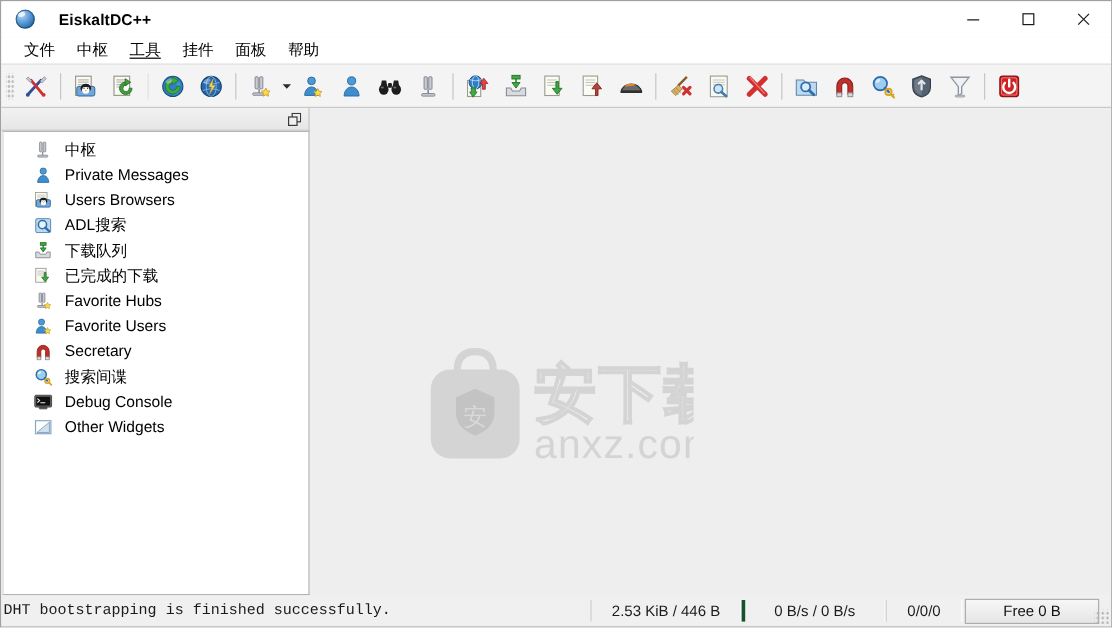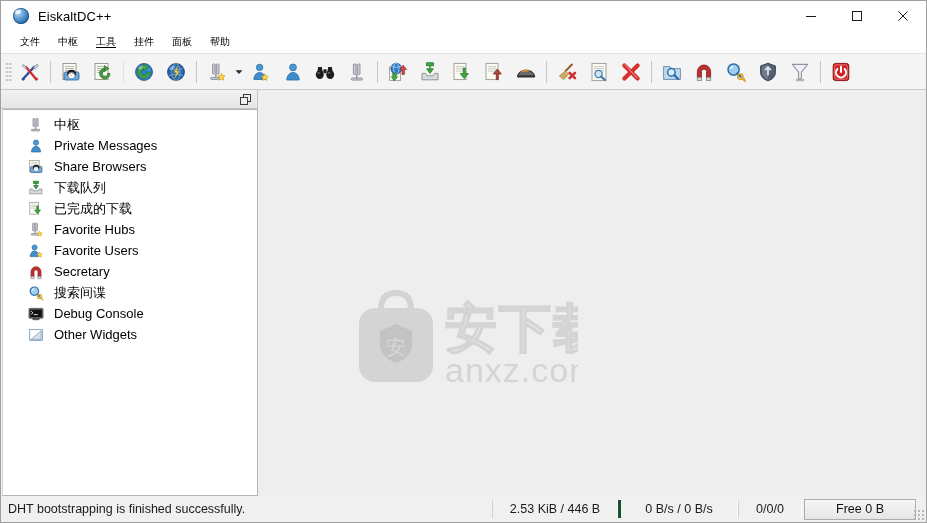--- a/index.html
+++ b/index.html
@@ -29,21 +29,22 @@
     background: #ffffff;
     display: flex;
     align-items: center;
     flex: 0 0 auto;
     position: relative;
   }
   .title-left {
     display: flex;
     align-items: center;
     padding-left: 12px;
-    gap: 9px;
+    gap: 20px;
+    font-weight: bold;
   }
   .app-icon {
     width: 16px;
     height: 16px;
     border-radius: 50%;
     background:
       radial-gradient(circle at 33% 28%, #bcd8f2 0%, #6ba7dc 34%, #2a6eb0 72%, #18487c 100%);
     box-shadow: inset 0 0 0 1px rgba(20,60,100,.6);
     position: relative;
     flex: 0 0 auto;
@@ -84,21 +85,21 @@
   .menubar {
     height: 22px;
     background: #ffffff;
     display: flex;
     align-items: center;
     padding-left: 10px;
     flex: 0 0 auto;
     gap: 0px;
   }
   .menu-item {
-    font-size: 10px;
+    font-size: 13px;
     color: #000;
     padding: 2px 9px 2px 9px;
     cursor: default;
     white-space: nowrap;
   }
   .menu-item.underlined {
     text-decoration: underline;
     text-underline-offset: 2px;
   }
 
@@ -249,24 +250,25 @@
     height: 26px;
     flex: 0 0 auto;
     background: #f0f0f0;
     display: flex;
     align-items: center;
     font-size: 12.5px;
     color: #1b1b1b;
     position: relative;
   }
   .status-msg {
-    padding-left: 7px;
+    padding-left: 2px;
     flex: 1 1 auto;
     white-space: nowrap;
     overflow: hidden;
+    font-family: Liberation Mono, monospace;
   }
   .status-cell {
     height: 18px;
     display: flex;
     align-items: center;
     justify-content: center;
     padding: 0 10px;
     border-left: 1px solid #d0d0d0;
     border-right: 1px solid #fdfdfd;
     white-space: nowrap;
@@ -694,23 +696,33 @@
                 <rect x="2.4" y="7.4" width="11.6" height="6.2" rx="1.2" fill="#6fa8dc" stroke="#31628f" stroke-width=".7"></rect>
                 <ellipse cx="8.2" cy="8.6" rx="3.2" ry="2.8" fill="#1d1d1d"></ellipse>
                 <ellipse cx="8.2" cy="9.9" rx="2.3" ry="2.1" fill="#ffffff"></ellipse>
                 <circle cx="7.1" cy="8.5" r=".75" fill="#fff"></circle>
                   <circle cx="9.3" cy="8.5" r=".75" fill="#fff"></circle>
                 <circle cx="7.1" cy="8.6" r=".38" fill="#000"></circle>
                   <circle cx="9.3" cy="8.6" r=".38" fill="#000"></circle>
                 <path d="M7.5 9.7 L8.9 9.7 L8.2 10.6 Z" fill="#f0a32a"></path>
               </svg>
             </span>
-            <span class="nav-label">Share Browsers</span>
-          </li>
-
+            <span class="nav-label">Users Browsers</span>
+          </li>
+
+          <li class="nav-item">
+            <span class="nav-icon">
+              <svg width="16" height="16" viewBox="0 0 16 16">
+                <rect x="1.8" y="2.2" width="12.4" height="11.6" rx="1" fill="#bcd9f2" stroke="#5b86ae" stroke-width=".8"></rect>
+                <circle cx="7.4" cy="7.2" r="3.4" fill="#e6f2fc" stroke="#2f6ea8" stroke-width="1.3"></circle>
+                <line x1="9.8" y1="9.6" x2="13" y2="12.7" stroke="#2f6ea8" stroke-width="2" stroke-linecap="round"></line>
+              </svg>
+            </span>
+            <span class="nav-label">ADL搜索</span>
+          </li>
 
           <li class="nav-item">
             <span class="nav-icon">
               <svg width="16" height="16" viewBox="0 0 16 16">
                 <path d="M1.8 9 h2.6 l1 1.8 h4.8 l1 -1.8 h2.6 v4.8 h-12 z" fill="#d8dade" stroke="#878b92" stroke-width=".75"></path>
                 <path d="M8 1.2 l0 4.4 l2.4 0 l-2.4 3.4 l-2.4 -3.4 l2.4 0 z" fill="#3faa3f" stroke="#24752a" stroke-width=".7"></path>
                 <rect x="5.6" y="1.2" width="4.8" height="2.2" fill="#3faa3f" stroke="#24752a" stroke-width=".7"></rect>
               </svg>
             </span>
             <span class="nav-label">下载队列</span>

